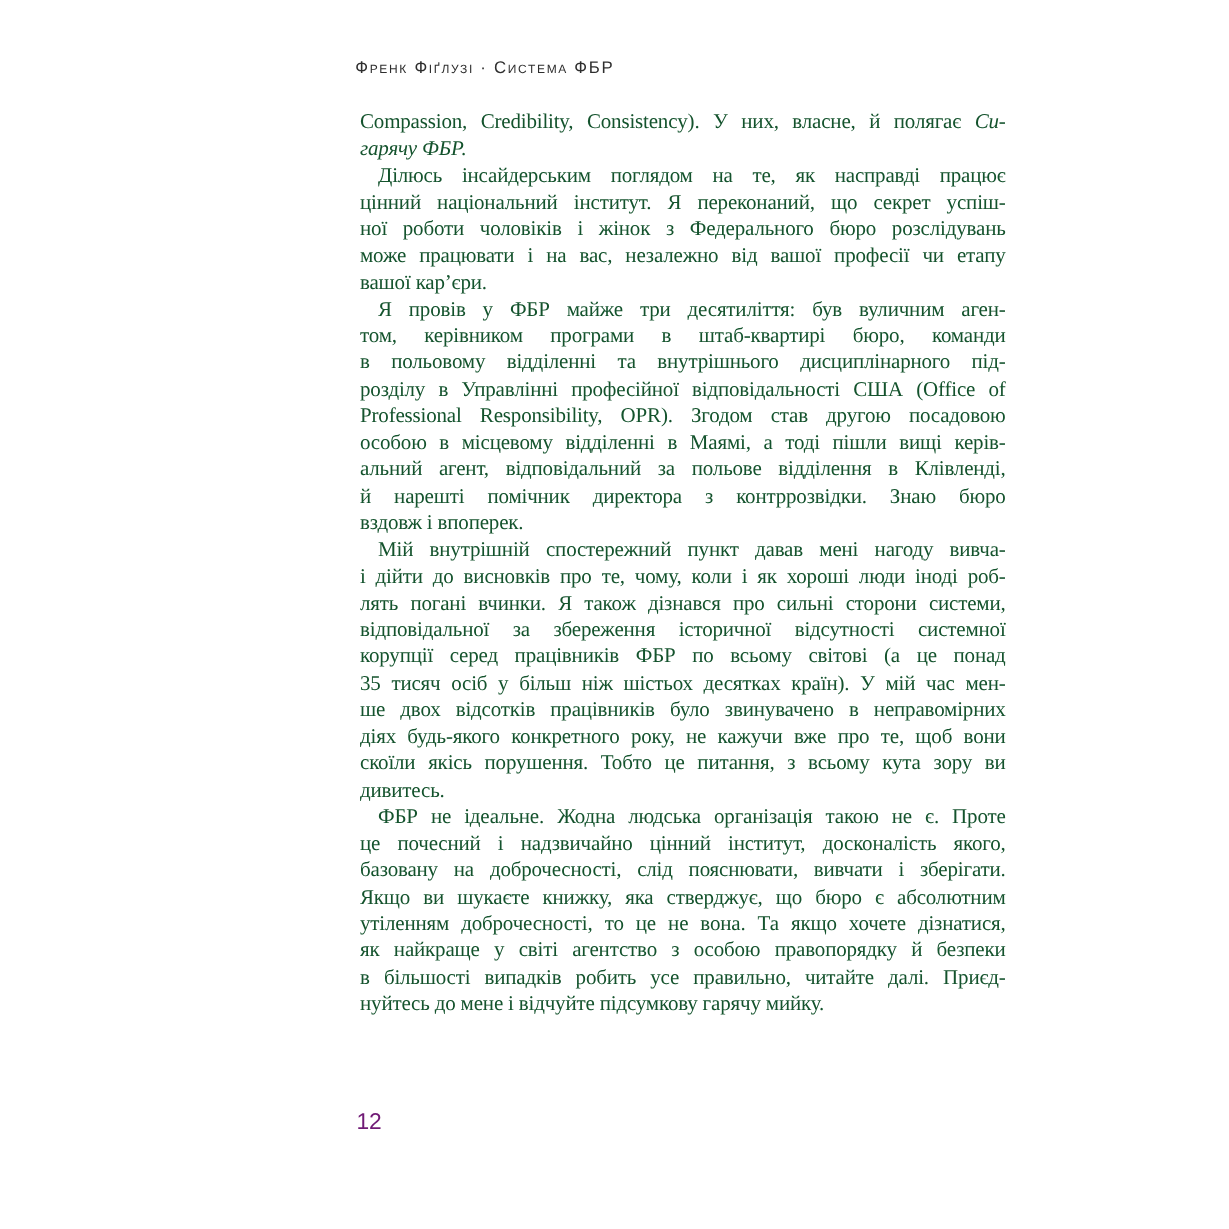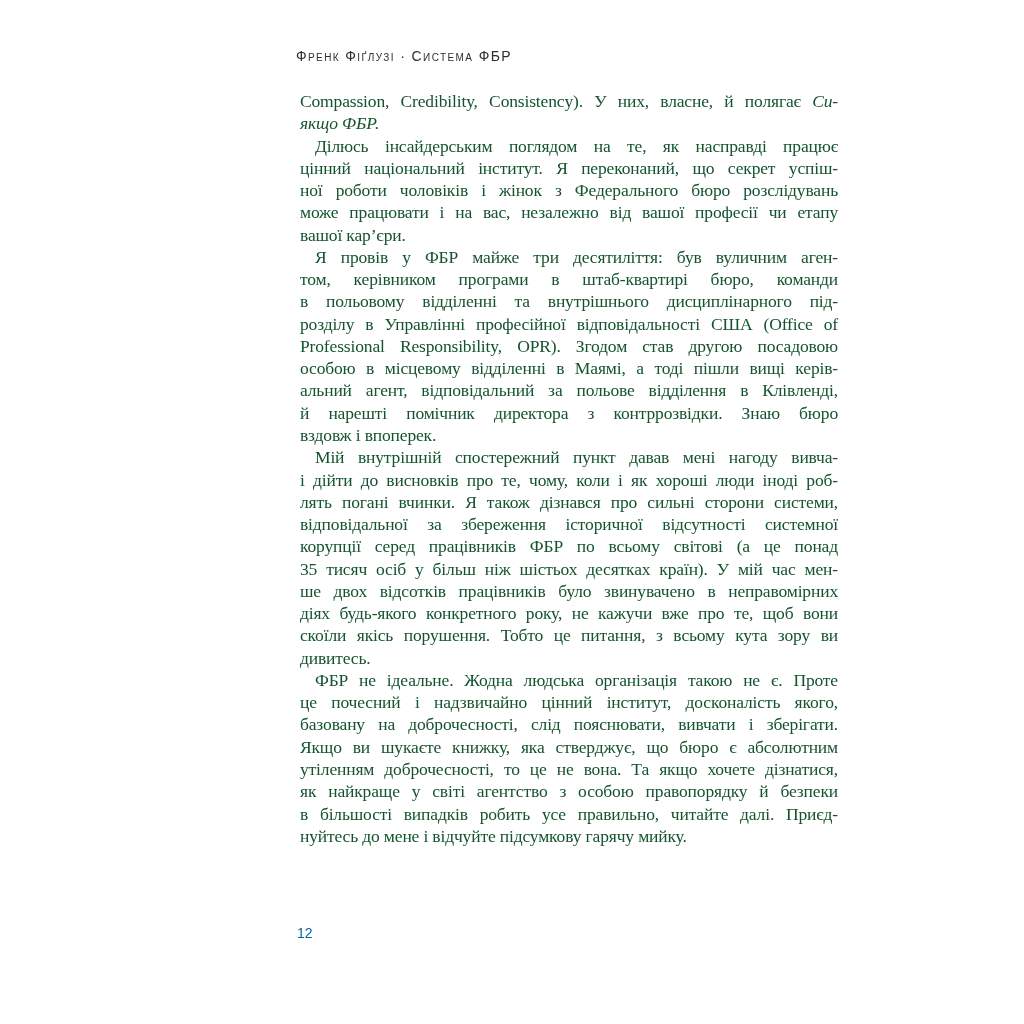--- a/index.html
+++ b/index.html
@@ -55,34 +55,34 @@
     text-indent: 15px;
   }
   .em {
     font-style: italic;
   }
   .page-number {
     position: absolute;
     left: 297px;
     top: 925px;
     font-family: "Liberation Sans", sans-serif;
-    font-size: 14px;
-    color: #0369a1;
+    font-size: 19px;
+    color: #701a75;
   }
 </style>
 </head>
 <body>
 
 <div class="page">
   <div class="running-header">Френк Фіґлузі · Система ФБР</div>
 
   <div class="text-block">
       <div class="paragraph">
         <div class="line"><span>Compassion, Credibility, Consistency). У них, власне, й полягає </span><span class="em">Си-</span></div>
-        <div class="line par-end"><span class="em">якщо ФБР.</span></div>
+        <div class="line par-end"><span class="em">гарячу ФБР.</span></div>
       </div>
       <div class="paragraph">
         <div class="line indented"><span>Ділюсь інсайдерським поглядом на те, як насправді працює</span></div>
         <div class="line"><span>цінний національний інститут. Я переконаний, що секрет успіш-</span></div>
         <div class="line"><span>ної роботи чоловіків і жінок з Федерального бюро розслідувань</span></div>
         <div class="line"><span>може працювати і на вас, незалежно від вашої професії чи етапу</span></div>
         <div class="line par-end"><span>вашої кар’єри.</span></div>
       </div>
       <div class="paragraph">
         <div class="line indented"><span>Я провів у ФБР майже три десятиліття: був вуличним аген-</span></div>

